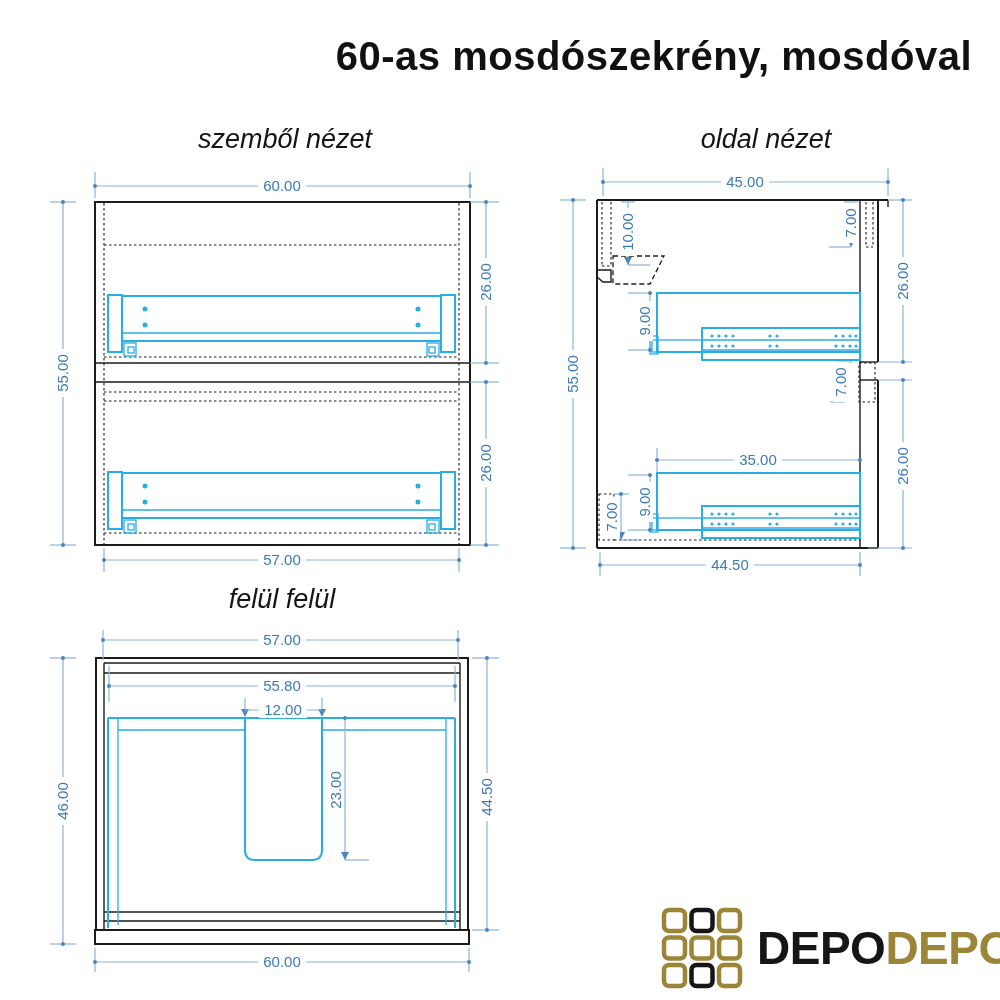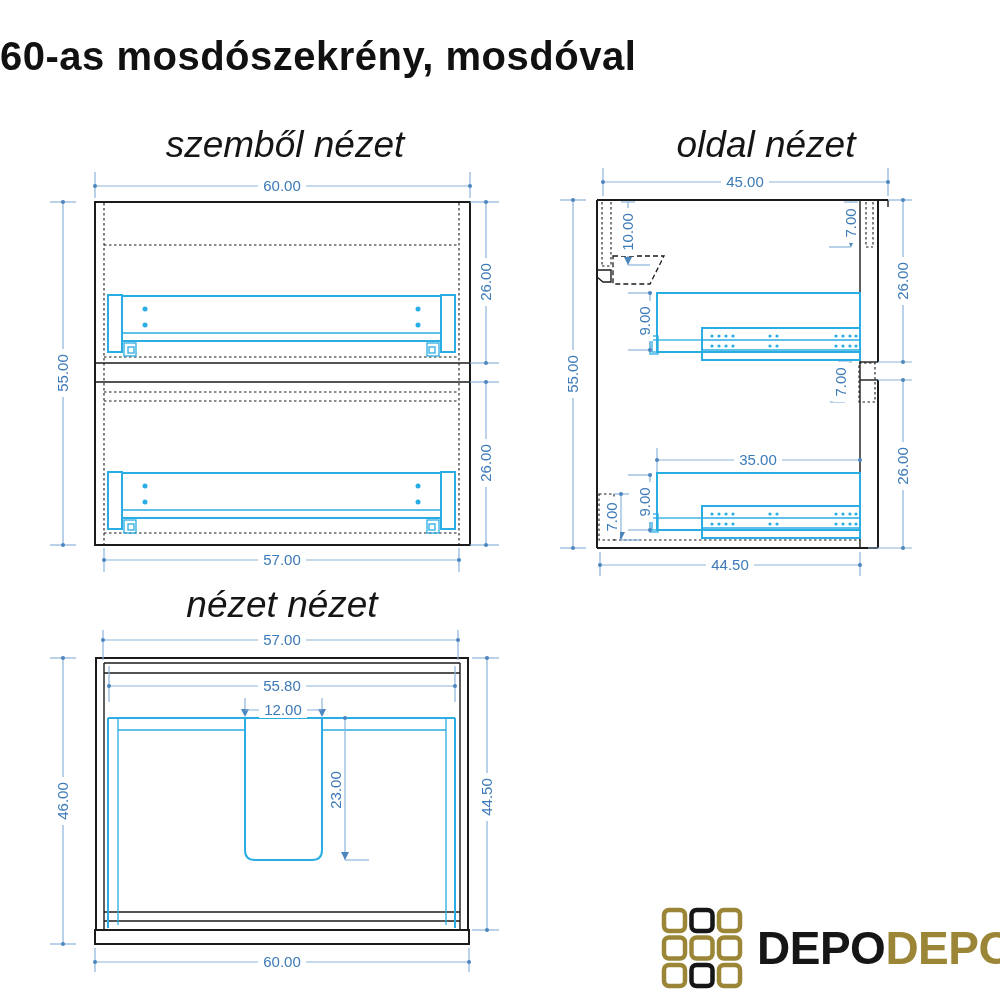--- a/index.html
+++ b/index.html
@@ -1,20 +1,20 @@
 <!DOCTYPE html>
 <html><head>
 <meta charset="utf-8">
 <style>
   html,body{margin:0;padding:0;background:#fff;}
   body{width:1000px;height:1000px;position:relative;font-family:"Liberation Sans",sans-serif;overflow:hidden;}
-  .page-title{position:absolute;left:0;top:34px;width:972px;text-align:left;
+  .page-title{position:absolute;left:0;top:34px;width:972px;text-align:right;
     font-size:40px;font-weight:bold;color:#111;letter-spacing:.5px;}
   .view-label{position:absolute;width:320px;text-align:center;font-style:italic;
-    font-size:37px;color:#151515;}
+    font-size:27px;color:#151515;}
   #label-front{left:125px;top:124px;}
   #label-side{left:606px;top:124px;}
   #label-top{left:122px;top:584px;}
   svg.drawing{position:absolute;left:0;top:0;}
   
   .k{stroke:#1b1b1b;stroke-width:2;fill:none;}
   .k1{stroke:#1b1b1b;stroke-width:1.4;fill:none;}
   .kd{stroke:#1b1b1b;stroke-width:1.1;fill:none;stroke-dasharray:2.5 2.5;}
   .kdash{stroke:#1b1b1b;stroke-width:1.3;fill:none;stroke-dasharray:5 3;}
   .c{stroke:#2aade3;stroke-width:2;fill:none;}
@@ -29,21 +29,21 @@
   .logo{position:absolute;left:660px;top:906px;display:flex;align-items:center;gap:13px;}
   .logo-text{font-size:46px;font-weight:bold;letter-spacing:-.5px;color:#161616;white-space:nowrap;}
   .ld{color:#9b8638;}
 </style>
 </head>
 <body>
 
 <div class="page-title">60-as mosdószekrény, mosdóval</div>
 <div class="view-label" id="label-front">szemből nézet</div>
 <div class="view-label" id="label-side">oldal nézet</div>
-<div class="view-label" id="label-top">nézet nézet</div>
+<div class="view-label" id="label-top">felül felül</div>
 
 <svg class="drawing" width="1000" height="1000" viewBox="0 0 1000 1000">
 
   <g>
     <rect class="k" x="95" y="202" width="375" height="343"></rect>
     <line class="k1" x1="95" y1="363" x2="470" y2="363"></line>
     <line class="k1" x1="95" y1="382" x2="470" y2="382"></line>
     <line class="kd" x1="104" y1="203" x2="104" y2="544"></line>
     <line class="kd" x1="459" y1="203" x2="459" y2="544"></line>
     <line class="kd" x1="104" y1="245" x2="459" y2="245"></line>

